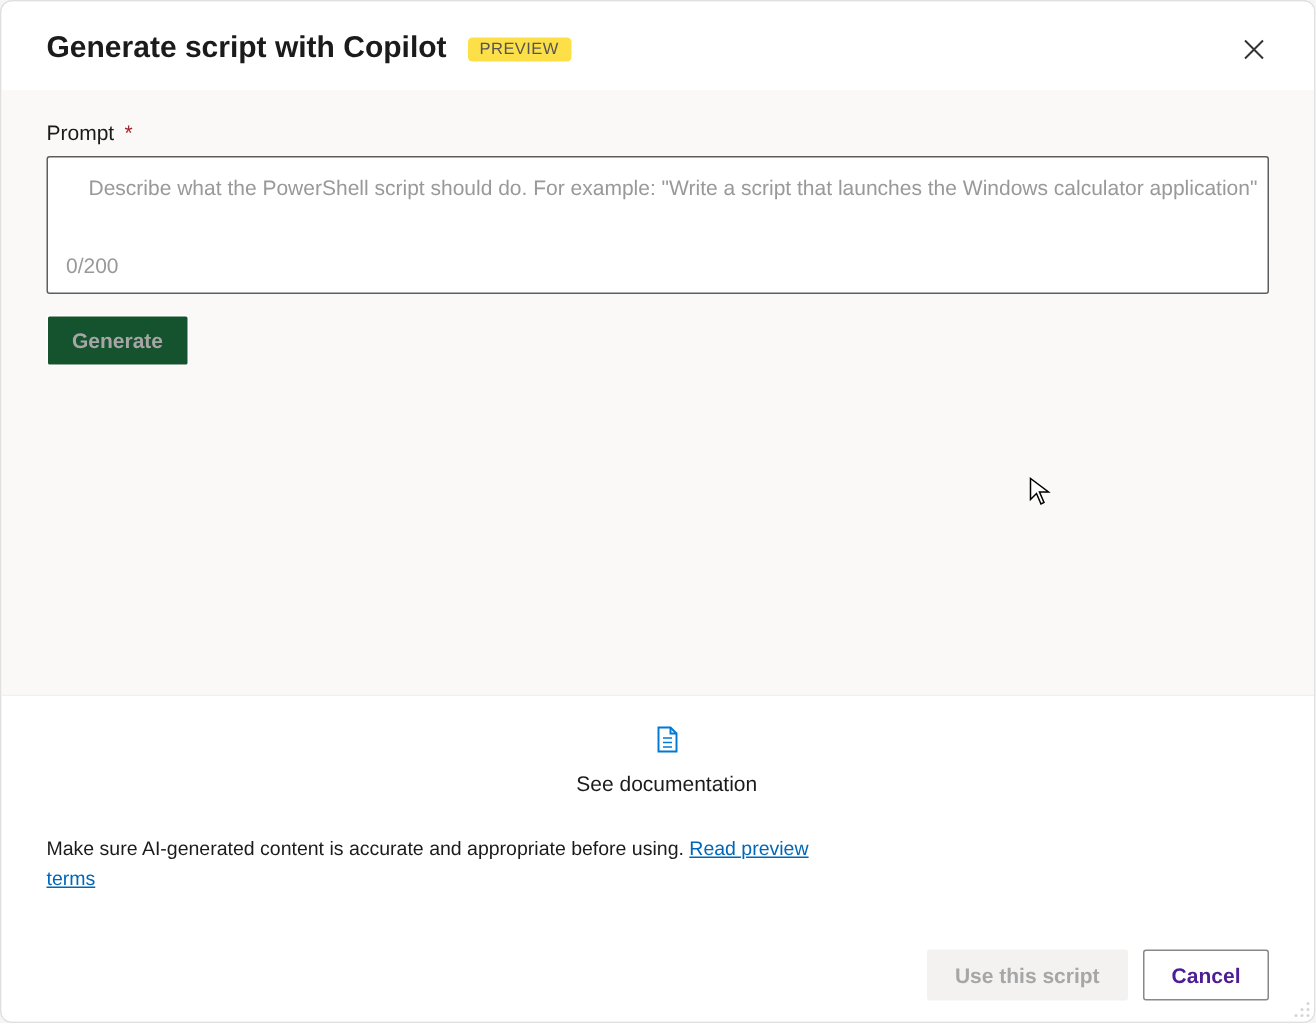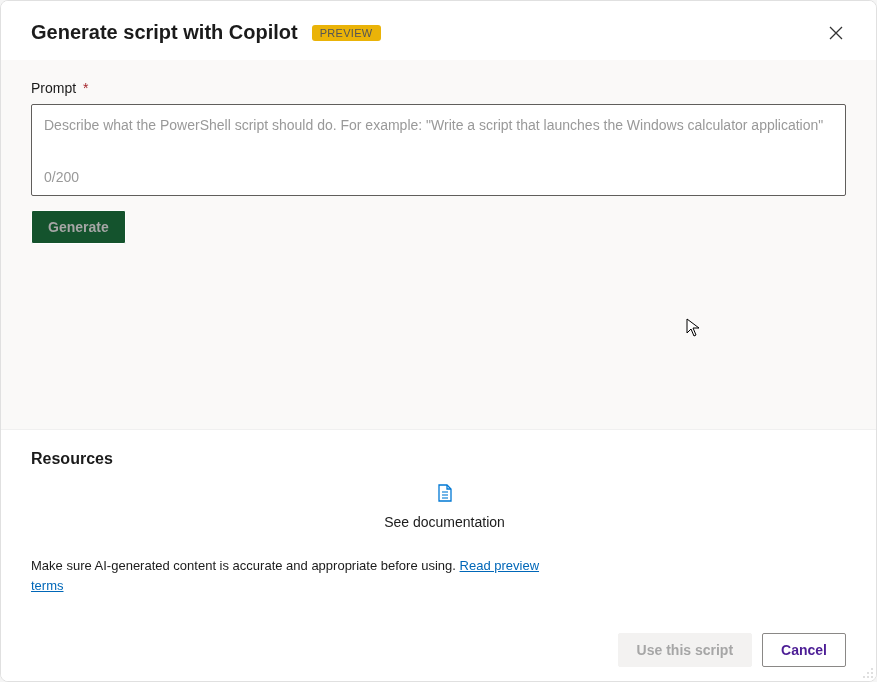--- a/index.html
+++ b/index.html
@@ -32,21 +32,21 @@
       padding: 20px 30px 16px 30px;
       background: #fff;
     }
     .title {
       font-size: 20px;
       font-weight: 600;
       color: #1b1b1b;
     }
     .preview-badge {
       margin-left: 14px;
-      background: #eab308;
+      background: #fde047;
       color: #555;
       font-size: 11px;
       padding: 2px 8px;
       border-radius: 3px;
       letter-spacing: 0.3px;
     }
     .close-btn {
       margin-left: auto;
       cursor: pointer;
       width: 20px;
@@ -85,20 +85,21 @@
     .prompt-placeholder {
       font-family: inherit;
       font-size: 14px;
       color: #0f766e;
       line-height: 1.5;
       border: none;
       outline: none;
       resize: none;
       width: 100%;
       background: transparent;
+      margin-left: 15px;
     }
     .prompt-placeholder::placeholder {
       color: #999;
     }
     .char-counter {
       font-size: 14px;
       color: #999;
       margin-top: 10px;
     }
     .generate-btn {
@@ -217,21 +218,20 @@
       <span class="required-star">*</span>
     </div>
     <div class="prompt-box">
       <textarea class="prompt-placeholder" rows="2" placeholder="Describe what the PowerShell script should do. For example: &quot;Write a script that launches the Windows calculator application&quot;" style=""></textarea>
       <div class="char-counter">0/200</div>
     </div>
     <button class="generate-btn" disabled="">Generate</button>
   </div>
 
   <div class="bottom-section">
-    <div class="resources-title">Resources</div>
     <div class="doc-link">
       <span class="doc-icon">
         <svg width="16" height="18" viewBox="0 0 16 18">
           <path d="M2 1 L10 1 L14 5 L14 17 L2 17 Z" fill="none" stroke="#0078d4" stroke-width="1.3"></path>
           <path d="M10 1 L10 5 L14 5" fill="none" stroke="#0078d4" stroke-width="1.3"></path>
           <line x1="5" y1="8" x2="11" y2="8" stroke="#0078d4" stroke-width="1.1"></line>
           <line x1="5" y1="11" x2="11" y2="11" stroke="#0078d4" stroke-width="1.1"></line>
           <line x1="5" y1="14" x2="11" y2="14" stroke="#0078d4" stroke-width="1.1"></line>
         </svg>
       </span>

